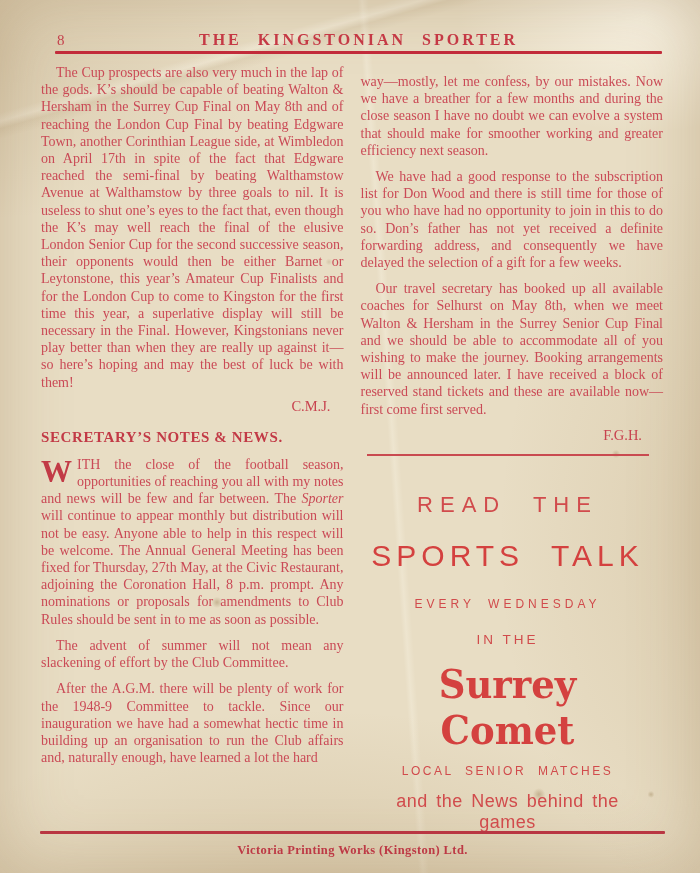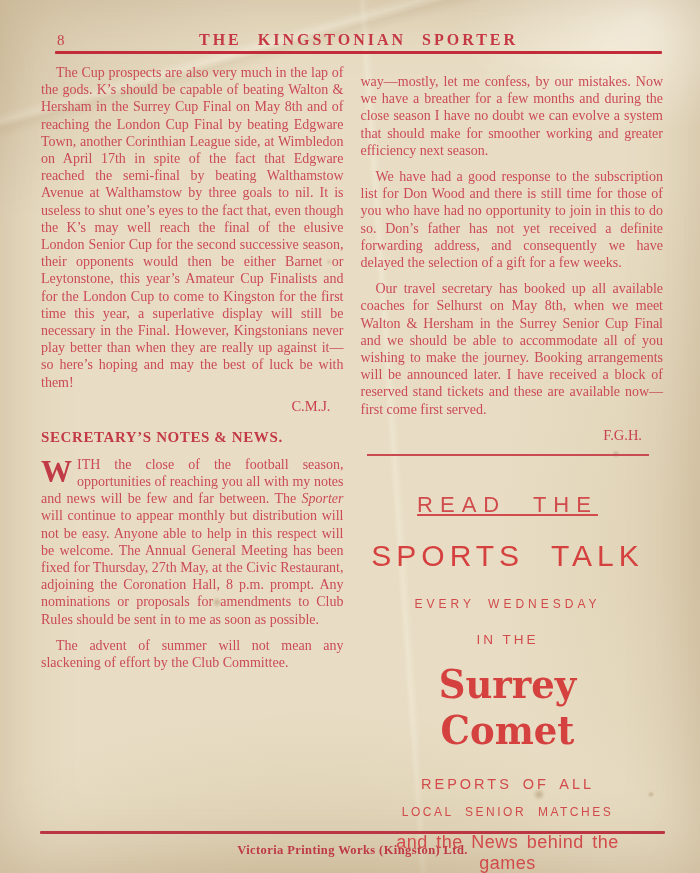--- a/index.html
+++ b/index.html
@@ -54,21 +54,21 @@
     float:left;font-size:31px;line-height:27px;font-weight:bold;
     padding:2px 5px 0 0;color:#c23a46;
   }
   .it{font-style:italic;}
   
   .advert{
     margin-top:9px;margin-left:6px;width:282px;
     border-top:2px solid #c94a50;
     text-align:center;font-family:"Liberation Sans", sans-serif;color:#d14b4c;
   }
-  .ad-read{font-size:22px;letter-spacing:7px;word-spacing:14px;margin-top:36px;text-decoration:underline;}
+  .ad-read{font-size:22px;letter-spacing:7px;word-spacing:14px;margin-top:36px;}
   .ad-sports{font-size:30px;font-weight:normal;letter-spacing:5px;word-spacing:14px;margin-top:21px;color:#d4413f;}
   .ad-wed{font-size:12px;letter-spacing:4px;word-spacing:6px;margin-top:24px;}
   .ad-inthe{font-size:13.5px;letter-spacing:3px;margin-top:21px;}
   .ad-comet{
     font-family:"DejaVu Serif", serif;font-size:37px;font-weight:bold;
     word-spacing:16px;margin-top:16px;color:#d4413f;
     transform:scaleY(1.05);
   }
   .ad-reports{font-size:14.5px;letter-spacing:3px;word-spacing:4px;margin-top:25px;}
   .ad-local{font-size:12px;letter-spacing:2.5px;word-spacing:6px;margin-top:13px;}
@@ -93,35 +93,35 @@
   </div>
 
   <div class="cols">
 
     <div class="col">
       <p>The Cup prospects are also very much in the lap of the gods. K’s should be capable of beating Walton &amp; Hersham in the Surrey Cup Final on May 8th and of reaching the London Cup Final by beating Edgware Town, another Corinthian League side, at Wimbledon on April 17th in spite of the fact that Edgware reached the semi-final by beating Walthamstow Avenue at Walthamstow by three goals to nil. It is useless to shut one’s eyes to the fact that, even though the K’s may well reach the final of the elusive London Senior Cup for the second successive season, their opponents would then be either Barnet or Leytonstone, this year’s Amateur Cup Finalists and for the London Cup to come to Kingston for the first time this year, a superlative display will still be necessary in the Final. However, Kingstonians never play better than when they are really up against it—so here’s hoping and may the best of luck be with them!</p>
       <div class="sig cmj">C.M.J.</div>
       <div class="secheading">SECRETARY’S NOTES &amp; NEWS.</div>
       <p class="noindent"><span class="dropcap">W</span><span>ITH the close of the football season, opportunities of reaching you all with my notes and news will be few and far between. The </span><span class="it">Sporter</span><span> will continue to appear monthly but distribution will not be easy. Anyone able to help in this respect will be welcome. The Annual General Meeting has been fixed for Thursday, 27th May, at the Civic Restaurant, adjoining the Coronation Hall, 8 p.m. prompt. Any nominations or proposals for amendments to Club Rules should be sent in to me as soon as possible.</span></p>
       <p>The advent of summer will not mean any slackening of effort by the Club Committee.</p>
+      <p>After the A.G.M. there will be plenty of work for the 1948-9 Committee to tackle. Since our inauguration we have had a somewhat hectic time in building up an organisation to run the Club affairs and, naturally enough, have learned a lot the hard</p>
     </div>
 
     <div class="col">
       <p class="noindent" style="margin-top:9px">way—mostly, let me confess, by our mistakes. Now we have a breather for a few months and during the close season I have no doubt we can evolve a system that should make for smoother working and greater efficiency next season.</p>
       <p>We have had a good response to the subscription list for Don Wood and there is still time for those of you who have had no opportunity to join in this to do so. Don’s father has not yet received a definite forwarding address, and consequently we have delayed the selection of a gift for a few weeks.</p>
       <p>Our travel secretary has booked up all available coaches for Selhurst on May 8th, when we meet Walton &amp; Hersham in the Surrey Senior Cup Final and we should be able to accommodate all of you wishing to make the journey. Booking arrangements will be announced later. I have received a block of reserved stand tickets and these are available now—first come first served.</p>
       <div class="sig fgh">F.G.H.</div>
 
       <div class="advert">
         <div class="ad-read">READ THE</div>
         <div class="ad-sports">SPORTS TALK</div>
         <div class="ad-wed">EVERY WEDNESDAY</div>
         <div class="ad-inthe">IN THE</div>
         <div class="ad-comet">Surrey Comet</div>
-        <div class="ad-reports">REPORTS OF ALL</div>
         <div class="ad-local">LOCAL SENIOR MATCHES</div>
         <div class="ad-news">and the News behind the games</div>
       </div>
     </div>
 
   </div>
 
   <div class="ftr">
     <div class="frule"></div>
     <div class="imprint">Victoria Printing Works (Kingston) Ltd.</div>

